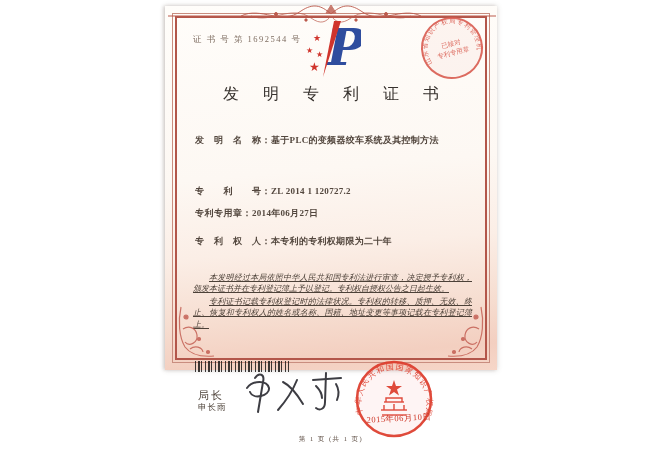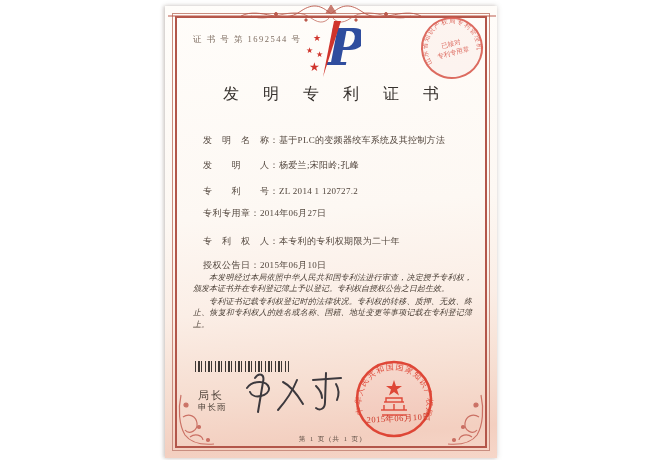--- a/index.html
+++ b/index.html
@@ -2,49 +2,49 @@
 <html><head>
 <meta charset="utf-8">
 <style>
   html,body{margin:0;padding:0;}
   body{
     width:650px;height:460px;position:relative;overflow:hidden;
     background:#ffffff;
     font-family:"Liberation Serif","DejaVu Serif",serif;
   }
   .paper{
-    position:absolute;left:165px;top:6px;width:332px;height:452px;
+    position:absolute;left:165px;top:6px;width:332px;height:364px;
     background:linear-gradient(175deg,#fffdfa 0%,#fdf8f3 45%,#fbeee6 65%,#f6ddd0 82%,#f3cfc0 93%,#f6d6c8 100%);
     box-shadow:0 0 5px rgba(90,70,60,.25), -2px 0 3px rgba(90,70,60,.15);
     overflow:visible;
   }
   .frame-outer{position:absolute;left:7px;top:7px;right:7px;bottom:7px;border:1px solid #c98d7f;pointer-events:none;}
   .frame-inner{position:absolute;left:10px;top:10px;right:10px;bottom:10px;border:2px solid #b3564a;pointer-events:none;}
   .top-ornament{position:absolute;top:-4px;left:0;right:0;height:26px;text-align:center;}
   .cert-no{
     position:absolute;left:28px;top:28px;font-size:8.5px;letter-spacing:1.5px;
     color:#7d6c60;white-space:nowrap;
   }
   .logo{position:absolute;left:138px;top:13px;width:58px;height:62px;}
   .title{
     position:absolute;left:0;right:0;top:78px;text-align:center;
     font-size:16px;letter-spacing:10px;color:#37322e;white-space:nowrap;text-indent:10px;
   }
   .field-row{
-    position:absolute;left:38px;right:22px;font-size:9px;color:#53473e;
-    white-space:nowrap;overflow:hidden;
+    position:absolute;left:30px;right:22px;font-size:9px;color:#53473e;
+    white-space:nowrap;overflow:hidden;font-weight:bold;
   }
   .field-label{letter-spacing:.5px;}
   .field-value{letter-spacing:.3px;}
   .body-text{
     position:absolute;left:28px;right:24px;top:266px;
     font-size:8px;line-height:11.4px;color:#4c4138;text-align:justify;
     font-style:italic;
   }
-  .body-text p{margin:0 1px 1px 0;text-indent:2em;}
+  .body-text p{margin:0 1px 1px 0;text-indent:2em;text-decoration:underline;}
   .barcode{
     position:absolute;left:30px;top:355px;width:94px;height:11px;
     background:repeating-linear-gradient(90deg,#1d1a18 0 1px,transparent 1px 3px,#1d1a18 3px 5px,transparent 5px 6px,#1d1a18 6px 7px,transparent 7px 10px);
     opacity:.85;
   }
   .signer-title{position:absolute;left:33px;top:382px;font-size:11px;color:#4c4138;letter-spacing:2px;}
   .signer-name{position:absolute;left:33px;top:396px;font-size:8.5px;color:#4c4138;letter-spacing:1px;font-family:Liberation Mono, monospace;}
   .signature{position:absolute;left:76px;top:362px;width:110px;height:52px;}
   .seal{position:absolute;left:188px;top:352px;width:82px;height:82px;opacity:.92;}
   .seal-date{
@@ -110,34 +110,28 @@
       <text x="34" y="32" text-anchor="middle" font-size="6.5" fill="#d8584c">已核对</text>
       <text x="34" y="41" text-anchor="middle" font-size="6.5" fill="#d8584c">专利专用章</text>
     </svg>
   </div>
 
   <div class="title">发 明 专 利 证 书</div>
 
   <div class="field-row" style="top:128px">
     <span class="field-label">发　明　名　称：</span><span class="field-value">基于PLC的变频器绞车系统及其控制方法</span>
   </div>
-  <div class="field-row" style="top:153px">
-    <span class="field-label">发　　明　　人：</span><span class="field-value">杨爱兰;宋阳岭;孔峰</span>
-  </div>
   <div class="field-row" style="top:179px">
     <span class="field-label">专　　利　　号：</span><span class="field-value">ZL 2014 1 120727.2</span>
   </div>
   <div class="field-row" style="top:201px">
     <span class="field-label">专利专用章：</span><span class="field-value">2014年06月27日</span>
   </div>
   <div class="field-row" style="top:229px">
     <span class="field-label">专　利　权　人：</span><span class="field-value">本专利的专利权期限为二十年</span>
-  </div>
-  <div class="field-row" style="top:253px">
-    <span class="field-label">授权公告日：</span><span class="field-value">2015年06月10日</span>
   </div>
 
   <div class="body-text">
     <p>本发明经过本局依照中华人民共和国专利法进行审查，决定授予专利权，颁发本证书并在专利登记簿上予以登记。专利权自授权公告之日起生效。</p>
     <p>专利证书记载专利权登记时的法律状况。专利权的转移、质押、无效、终止、恢复和专利权人的姓名或名称、国籍、地址变更等事项记载在专利登记簿上。</p>
   </div>
 
   <div class="barcode"></div>
 
   <div class="signer-title">局长</div>

